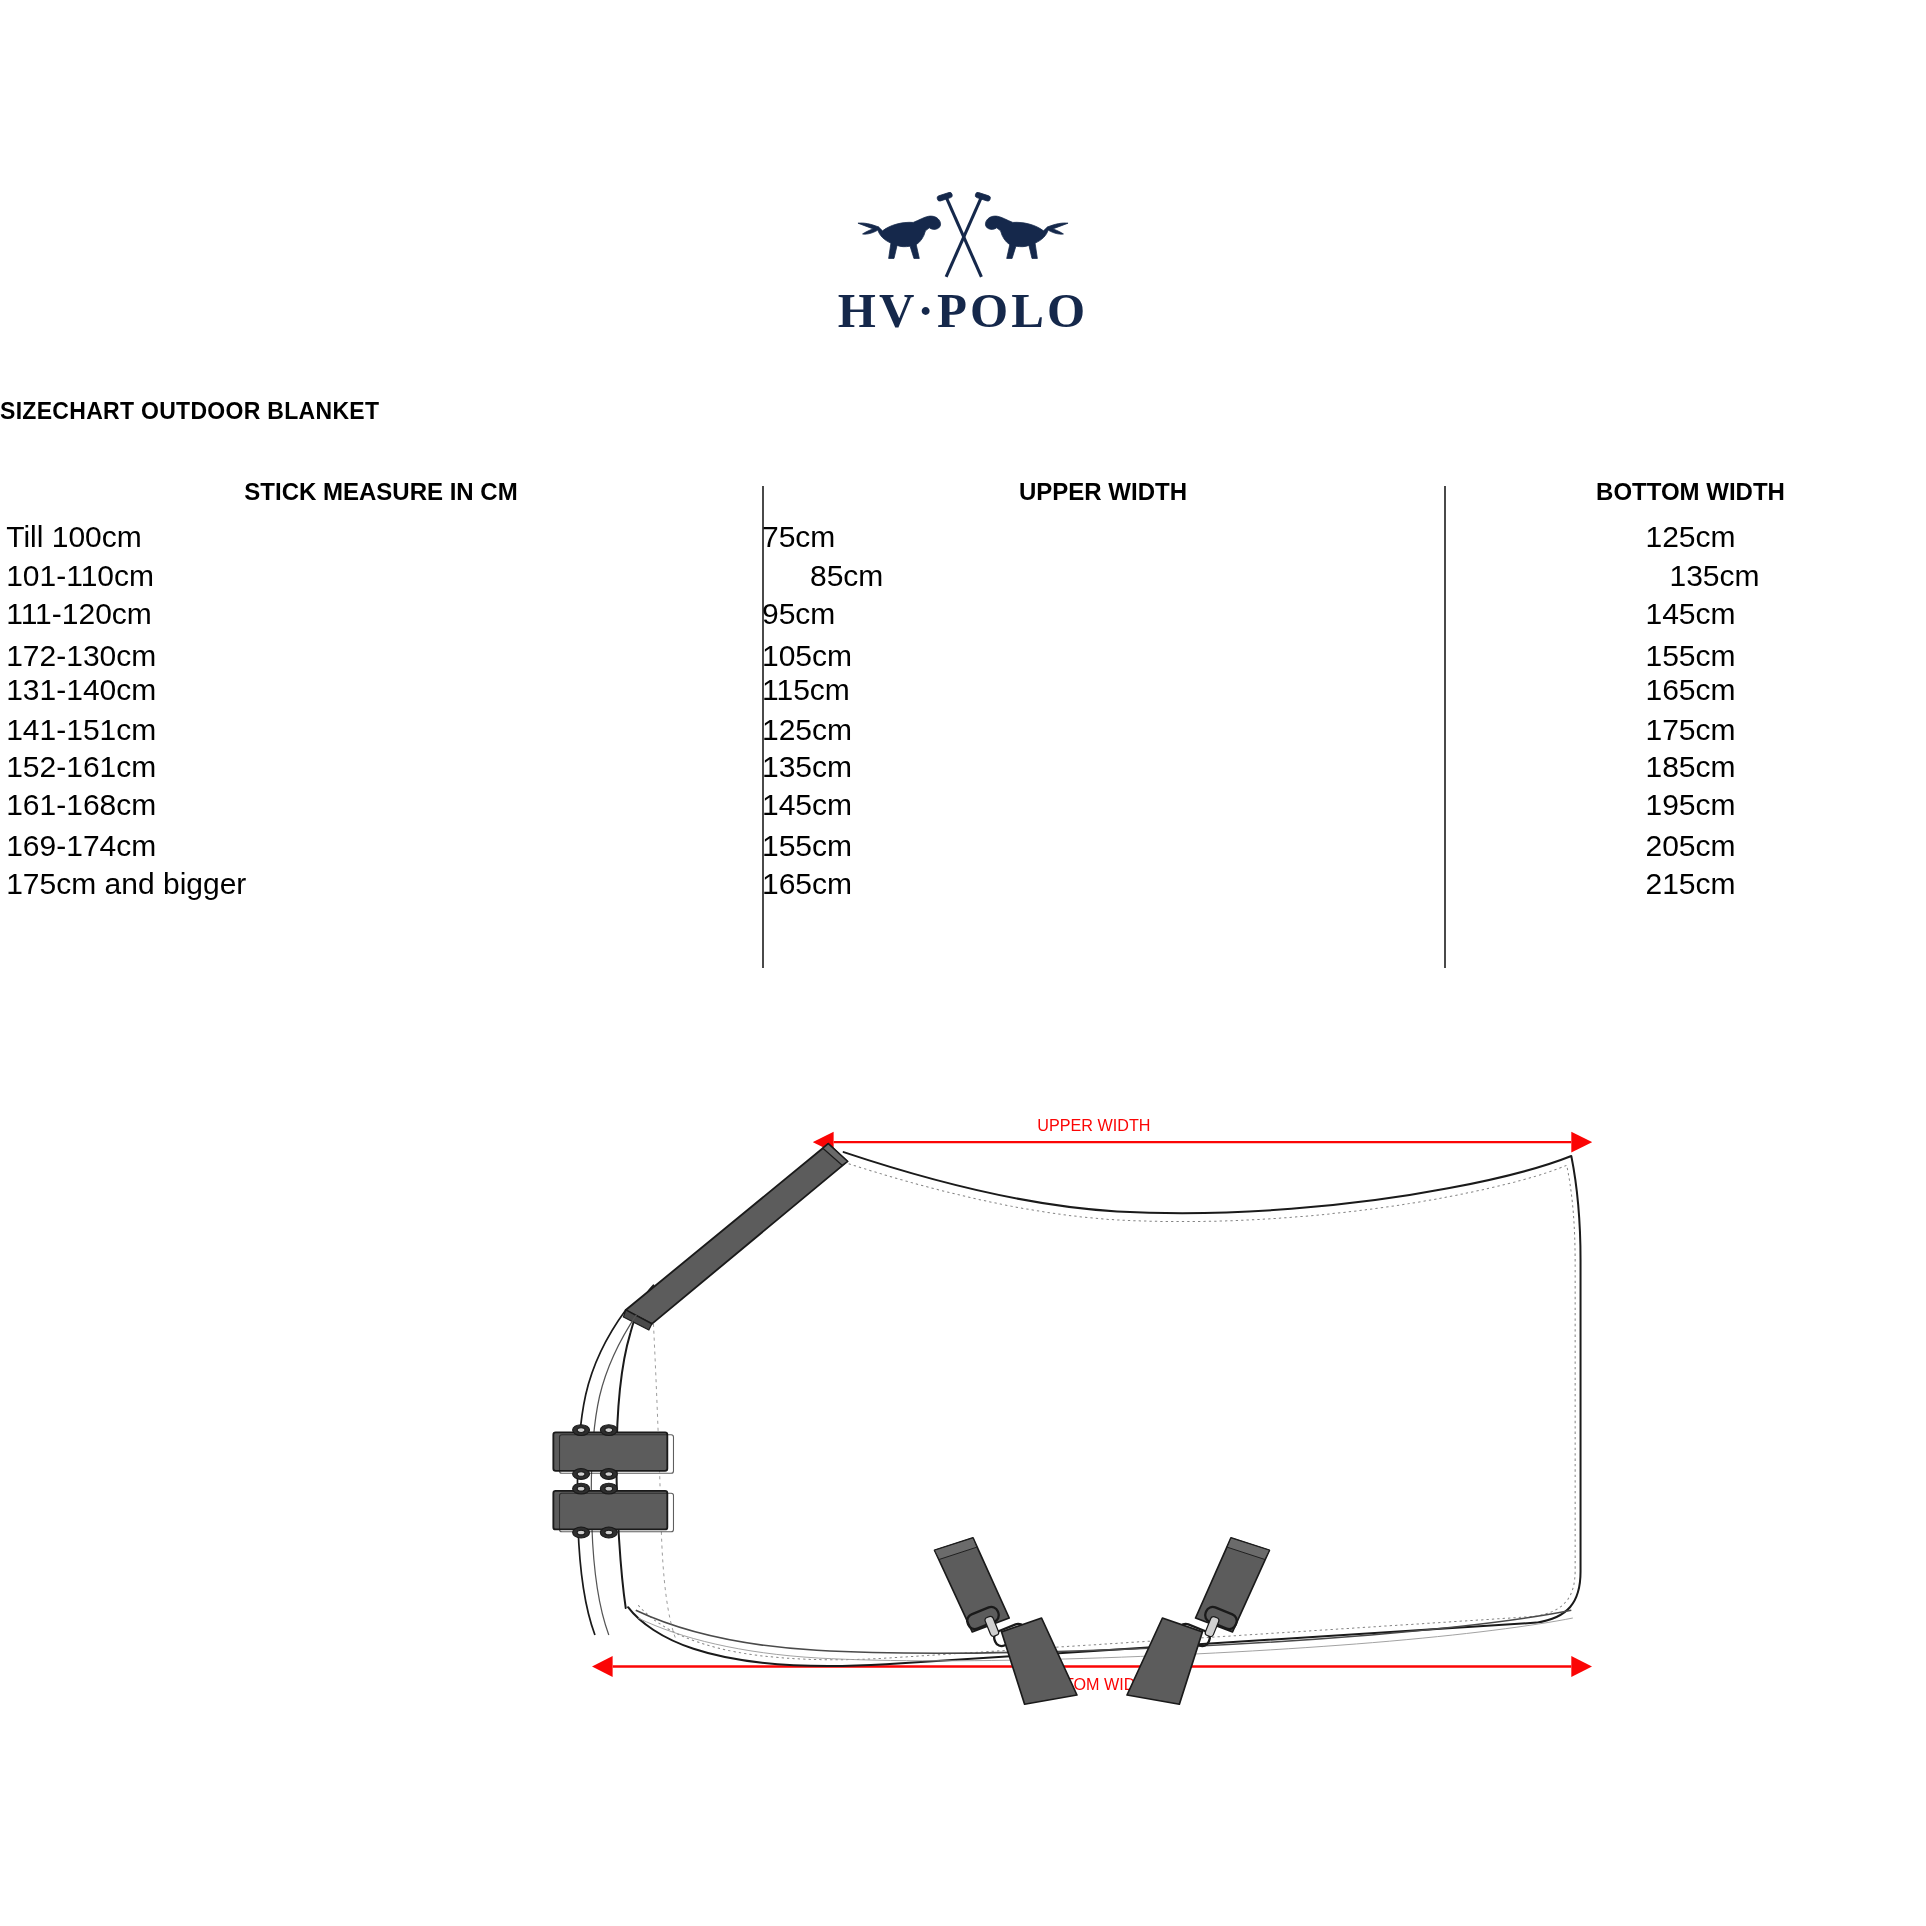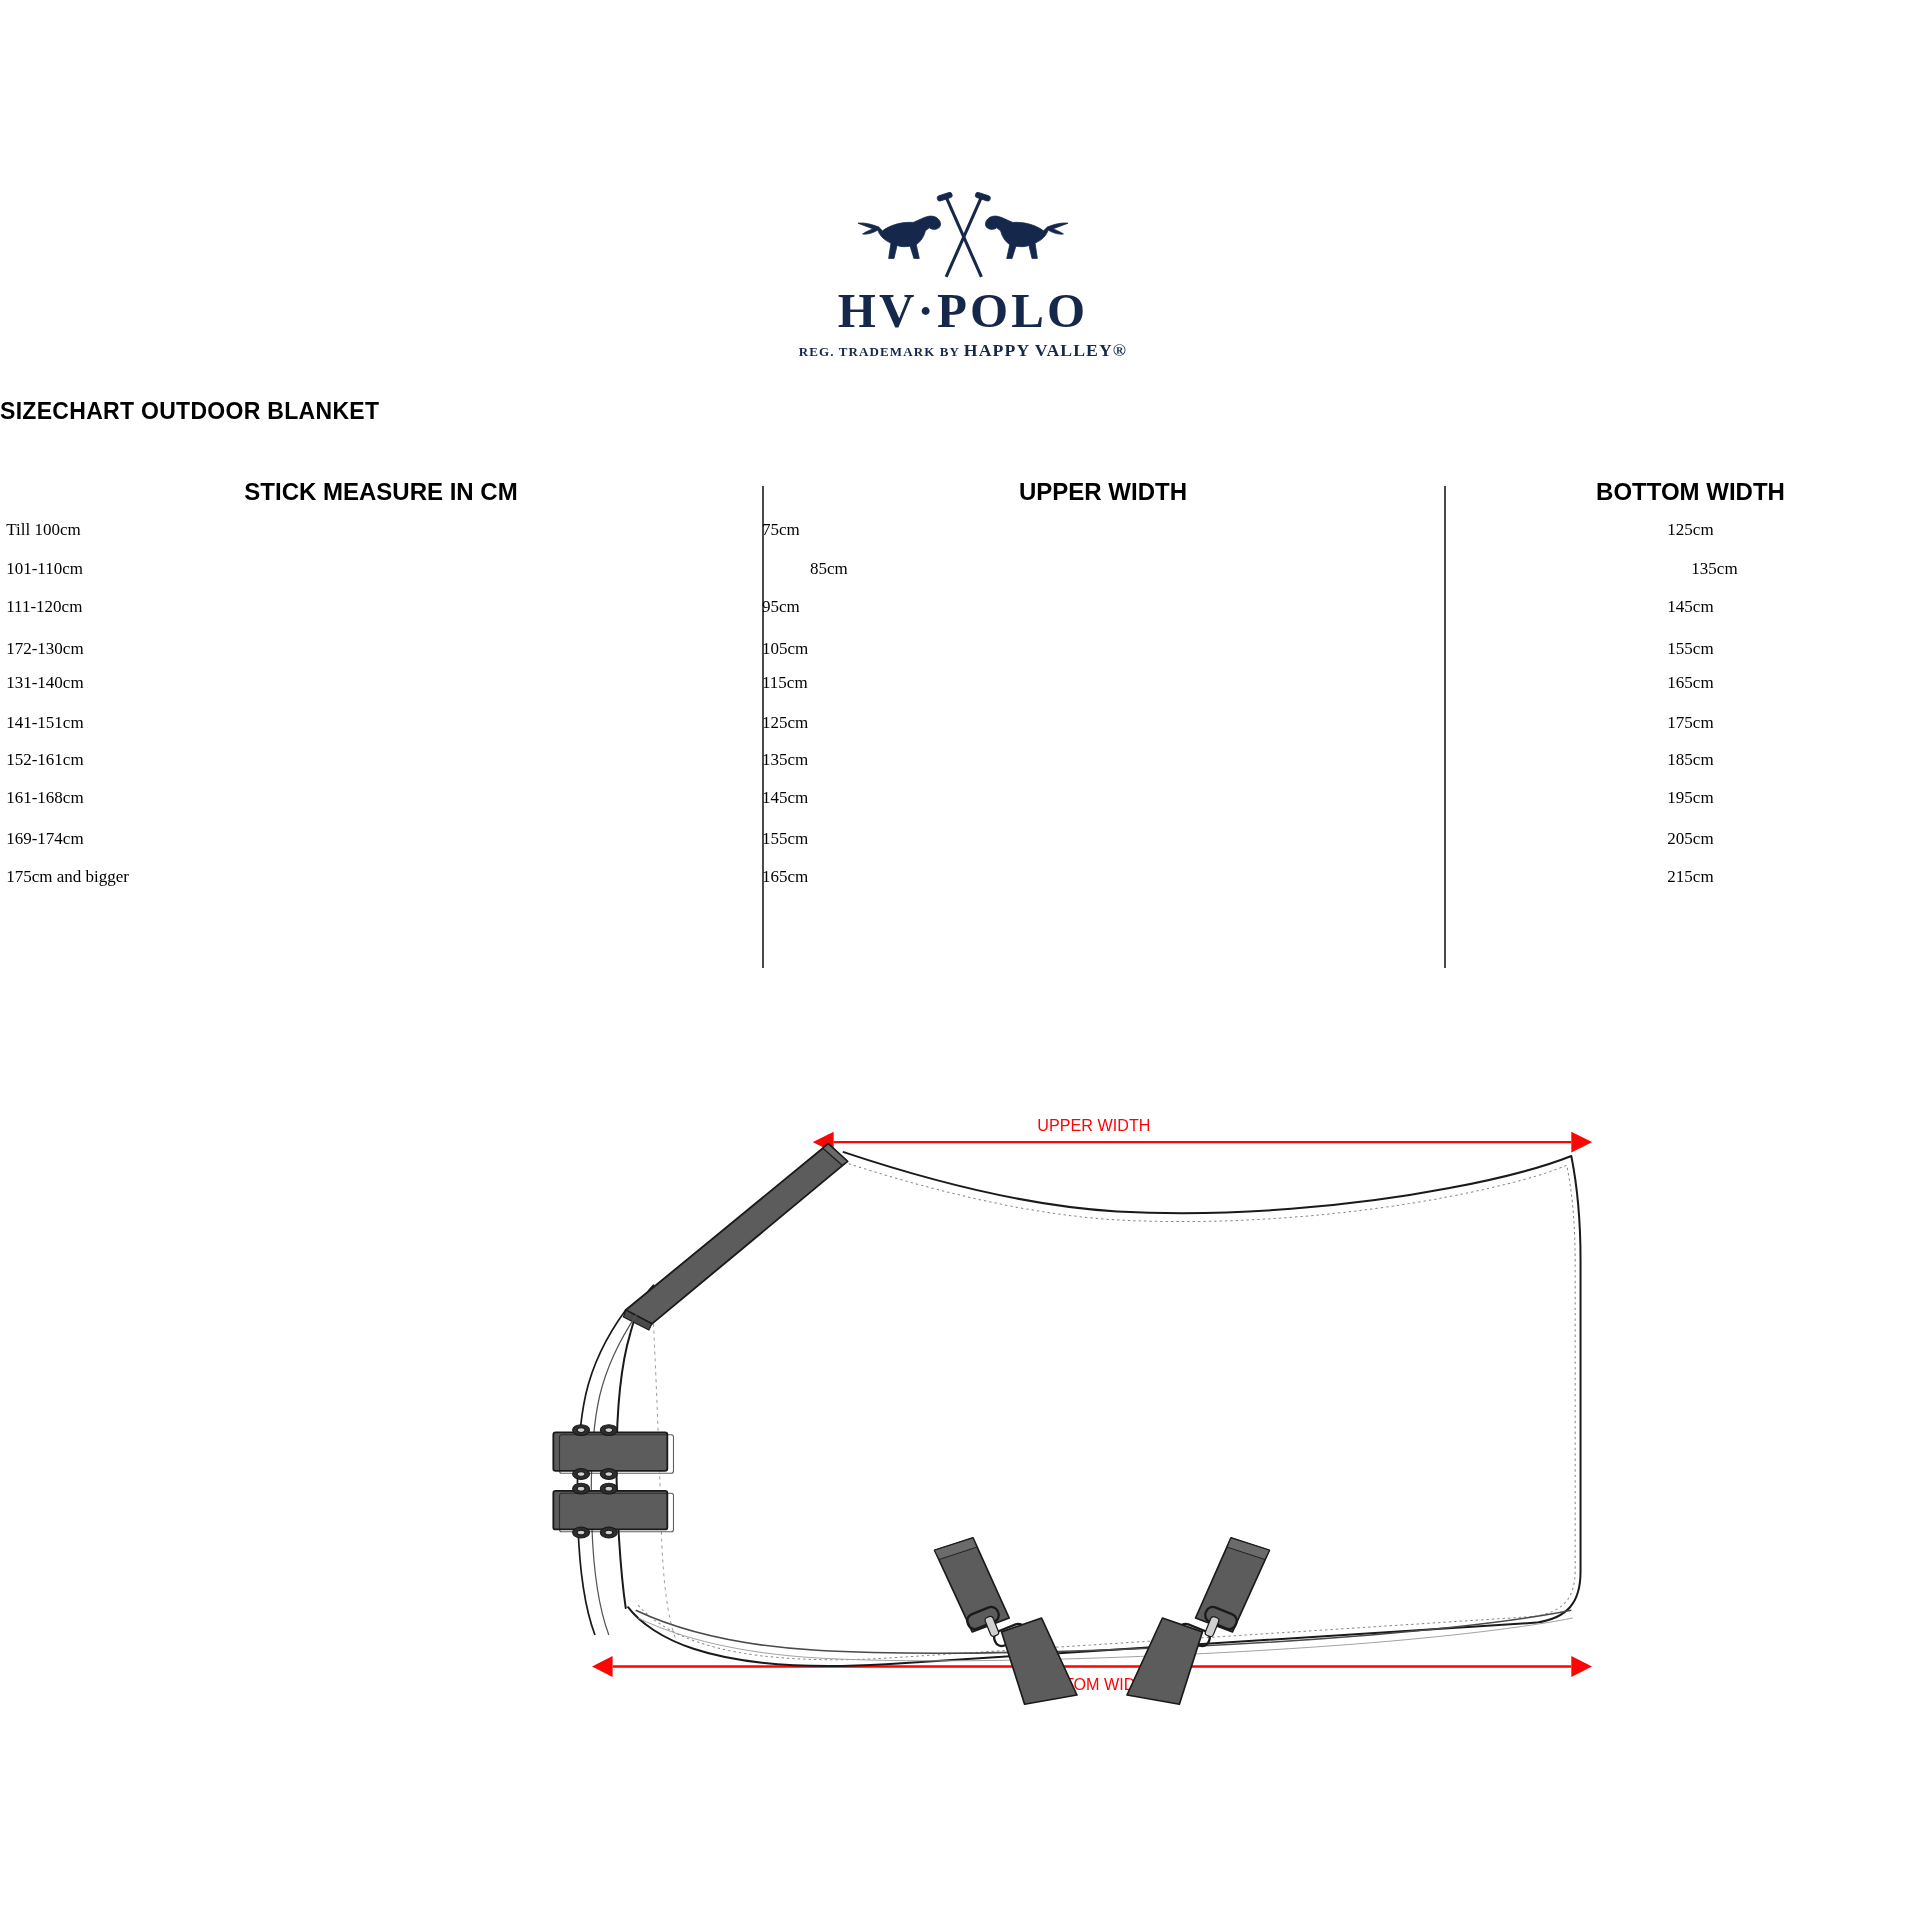--- a/index.html
+++ b/index.html
@@ -25,21 +25,21 @@
       font-weight:700;font-size:23px;letter-spacing:0.3px;}
 
   
   #table{position:absolute;left:0;top:478px;width:1672px;height:509px;}
   .vline{position:absolute;top:7.7px;width:1.5px;height:482px;background:#4a4a4a;}
   #vline-1{left:762px;}
   #vline-2{left:1444px;}
 
   .col{position:absolute;top:0;}
   .col-head{font-weight:700;font-size:24px;white-space:nowrap;}
-  .cell{font-size:17px;white-space:nowrap;font-weight:400;font-family:Liberation Serif, serif;}
+  .cell{font-size:30px;white-space:nowrap;font-weight:400;}
 
   #col-stick{left:0;width:762px;}
   #col-stick .col-head{text-align:center;}
   #col-stick .cell{padding-left:6.2px;text-align:left;}
 
   #col-upper{left:762px;width:682px;}
   #col-upper .col-head{text-align:center;}
   #col-upper .cell{}
 
   #col-bottom{left:1444px;width:493px;}
@@ -88,24 +88,20 @@
                  C128 51 124 50 121 48 L116 52
                  C114 60 110 66 104 70 L108 88 L101 88 L96 72
                  C90 73 84 73 79 71 L75 88 L68 88 L71 68
                  C62 64 56 58 54 51 C47 55 40 57 34 56
                  C40 52 48 49 55 47 Z"></path>
         <path d="M55 47 C45 43 36 41 28 42 C36 45 44 48 52 51 Z"></path>
       </g>
     </g>
   </svg>
   <div class="wordmark">HV·POLO</div>
-  <div class="tagline">
-    <span>REG. TRADEMARK BY</span>
-    <span class="big">HAPPY VALLEY®</span>
-  </div>
 </div>
 
 <div id="chart-title">SIZECHART OUTDOOR  BLANKET</div>
 
 <div id="table">
 
   <div class="vline" id="vline-1"></div>
   <div class="vline" id="vline-2"></div>
 
   <div class="col" id="col-stick">

